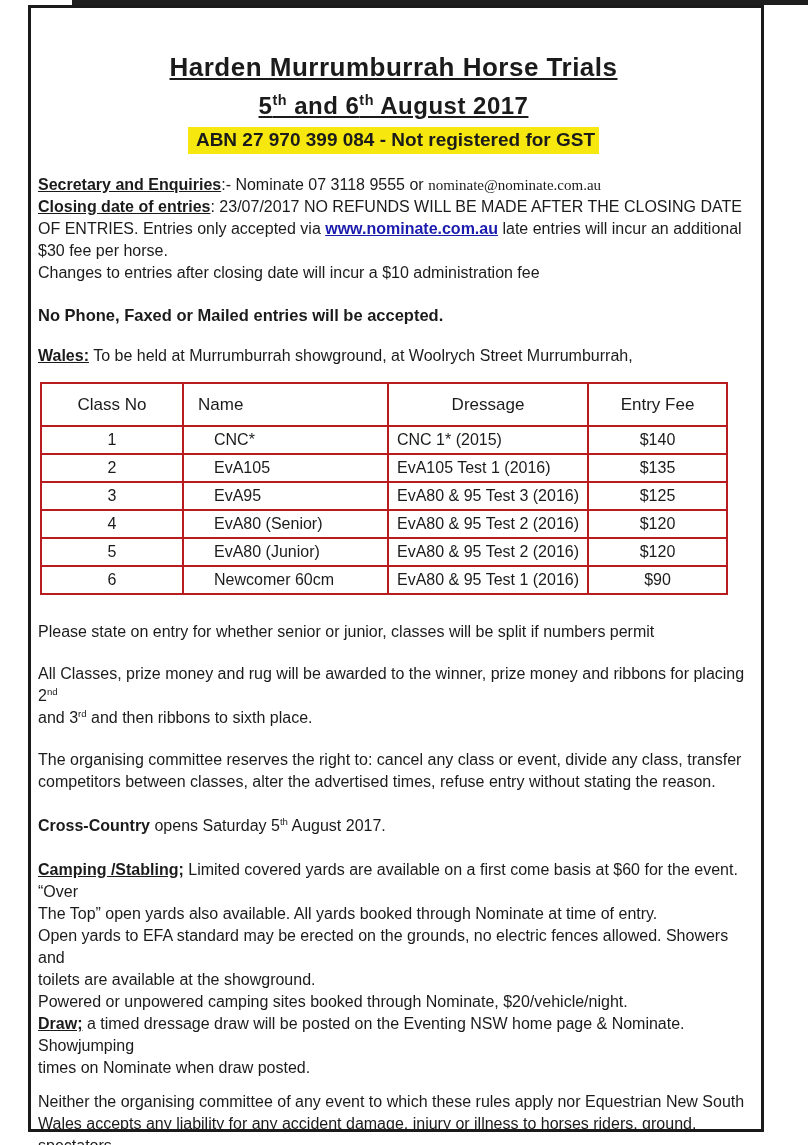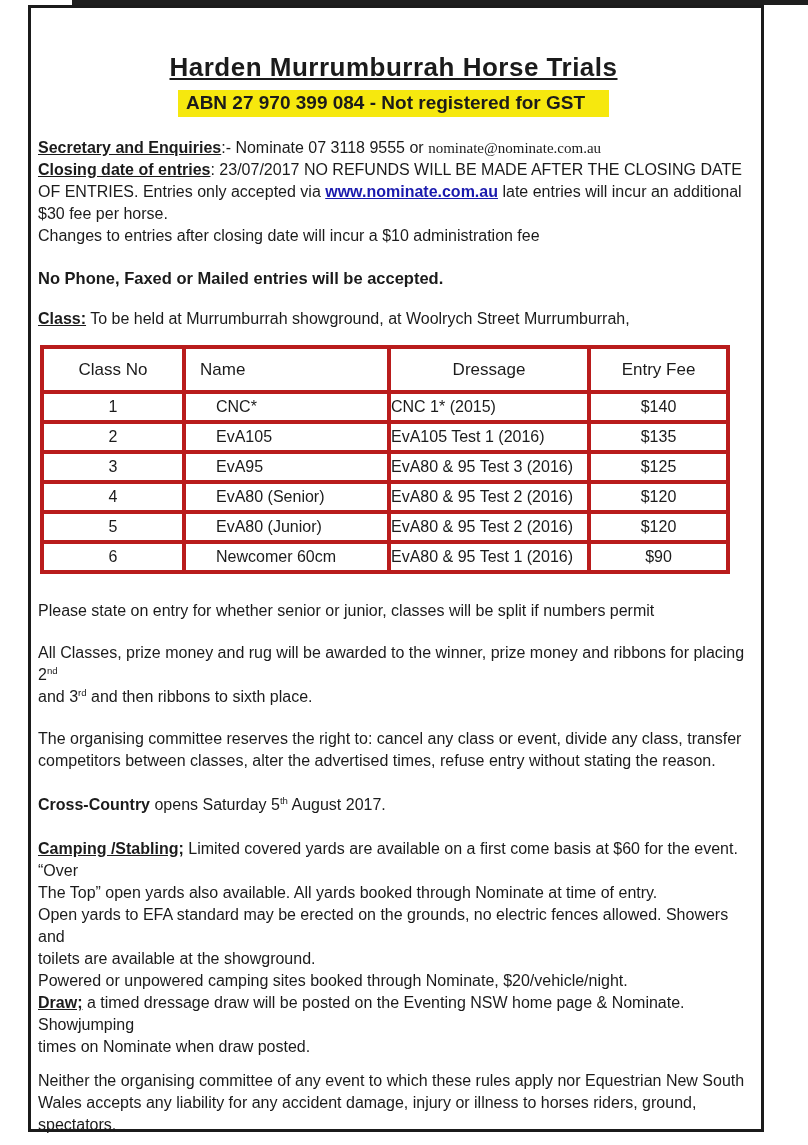--- a/index.html
+++ b/index.html
@@ -63,79 +63,80 @@
     text-align: center;
     margin-top: 7px;
   }
   .hl {
     background: var(--color-highlight, #f6e80e);
   }
   .abn-wrap .hl {
     display: inline-block;
     font-weight: bold;
     font-size: 19px;
-    padding: 2px 24px 3px 8px;
+    padding: 2px 4px 3px 8px;
   }
   p {
     margin: 0;
     font-size: 16px;
     line-height: 22px;
   }
   .mt { margin-top: 20px; }
   .mt-sm { margin-top: 15px; }
   .bold-line { font-weight: bold; font-size: 16.5px; }
   table.classes {
     border-collapse: collapse;
     width: 686px;
     margin-top: 15px;
     margin-left: 2px;
     table-layout: fixed;
   }
   table.classes th, table.classes td {
-    border: 4px solid #b91c1c;
+    border: 2px solid #b91c1c;
     overflow: hidden;
     white-space: nowrap;
     margin-top: 46px;
   }
   table.classes th {
     height: 39px;
     font-weight: normal;
     font-size: 17px;
   }
   table.classes td { height: 24px; font-size: 16px; }
   .col-classno  { width: 142px; }
   .col-name     { width: 205px; }
   .col-dressage { width: 200px; }
   .col-fee      { width: 139px; }
   th.h-classno, td.c-classno { text-align: center; }
   th.h-name { text-align: left; padding-left: 14px; }
   td.c-name { text-align: left; padding-left: 30px; }
   th.h-dressage { text-align: center; }
-  td.c-dressage { text-align: left; padding-left: 0; font-size: 15px; }
+  td.c-dressage { text-align: left; padding-left: 8px; font-size: 15px; }
   th.h-fee, td.c-fee { text-align: center; }
 </style>
 </head>
 <body>
 
 <div class="scan-bar-top"></div>
 
 <div class="page-frame">
 
   <h1 class="doc-title">Harden Murrumburrah Horse Trials</h1>
+  <h2 class="doc-dates"><span>5</span><sup>th</sup><span> and 6</span><sup>th</sup><span> August 2017</span></h2>
 
   <div class="abn-wrap">
     <span class="hl">ABN 27 970 399 084 - Not registered for GST</span>
   </div>
 
   <p class="mt"><span class="b u">Secretary and Enquiries</span><span>:- Nominate 07 3118 9555  or </span><span class="serif">nominate@nominate.com.au</span></p>
   <p><span class="b u">Closing date of entries</span><span>: 23/07/2017    NO REFUNDS WILL BE MADE AFTER THE CLOSING DATE</span><br><span>OF ENTRIES. Entries only accepted via </span><span class="link">www.nominate.com.au</span><span> late entries will incur an additional</span><br><span>$30 fee per horse.</span><br><span>Changes to entries after closing date will incur a $10 administration fee</span></p>
 
   <p class="mt bold-line">No Phone, Faxed or Mailed entries will be accepted.</p>
 
-  <p class="mt-sm" style="margin-top:19px"><span class="b u">Class:</span><span> To be held at Murrumburrah showground, at Woolrych Street Murrumburrah,</span></p>
+  <p class="mt-sm" style="margin-top:19px"><span class="b u">Wales:</span><span> To be held at Murrumburrah showground, at Woolrych Street Murrumburrah,</span></p>
 
   <table class="classes">
     <colgroup>
       <col class="col-classno">
         <col class="col-name">
         <col class="col-dressage">
         <col class="col-fee">
     </colgroup>
     <thead>
       <tr>

